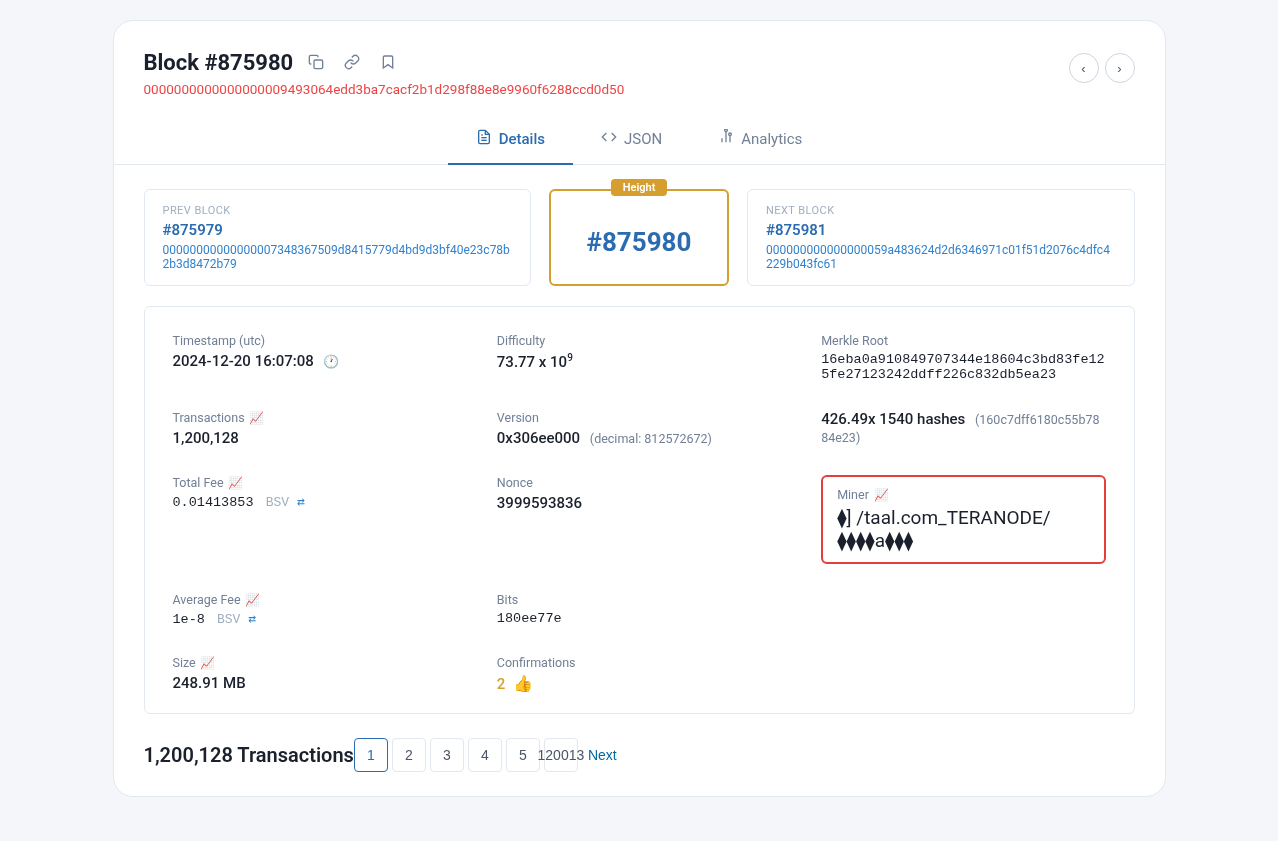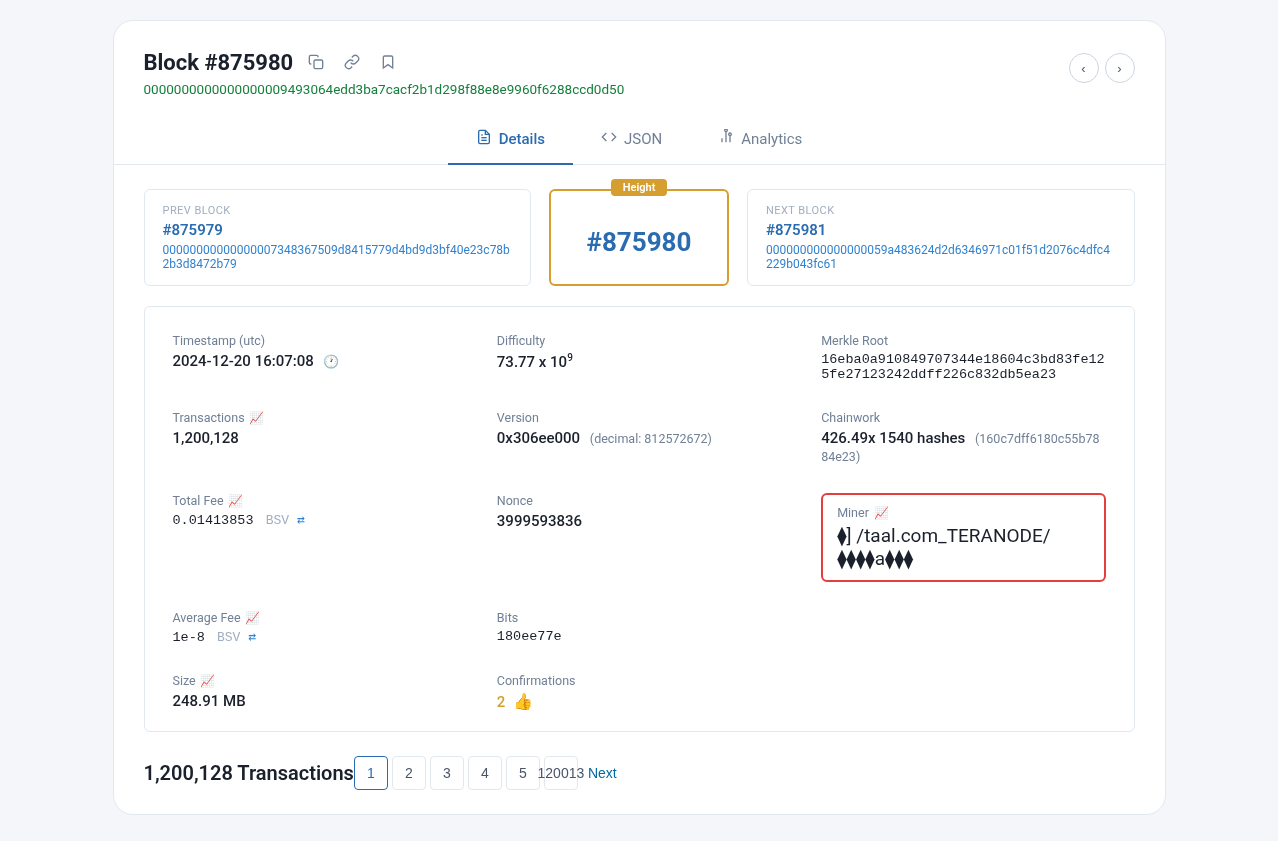--- a/index.html
+++ b/index.html
@@ -41,21 +41,21 @@
       justify-content: center;
       width: 26px;
       height: 26px;
       cursor: pointer;
       color: #718096;
       border: none;
       background: none;
       font-size: 15px;
     }
     .block-hash {
-      color: #15803d;
+      color: #ef4444;
       font-size: 13.5px;
       margin-top: 6px;
       word-break: break-all;
       cursor: pointer;
     }
     .nav-arrows {
       display: flex;
       gap: 6px;
       margin-top: 4px;
     }
@@ -402,23 +402,20 @@
         <div class="detail-label">
           <span>Version</span>
         </div>
         <div class="detail-value">
           <span>0x306ee000</span>
           <span class="secondary">(decimal: 812572672)</span>
         </div>
       </div>
 
       <div class="detail-item">
-        <div class="detail-label">
-          <span>Chainwork</span>
-        </div>
         <div class="detail-value">
           <span>426.49x 1540 hashes</span>
           <span class="secondary">(160c7dff6180c55b7884e23)</span>
         </div>
       </div>
 
       <div class="detail-item">
         <div class="detail-label">
           <span>Total Fee</span>
           <span class="trending-icon">📈</span>

